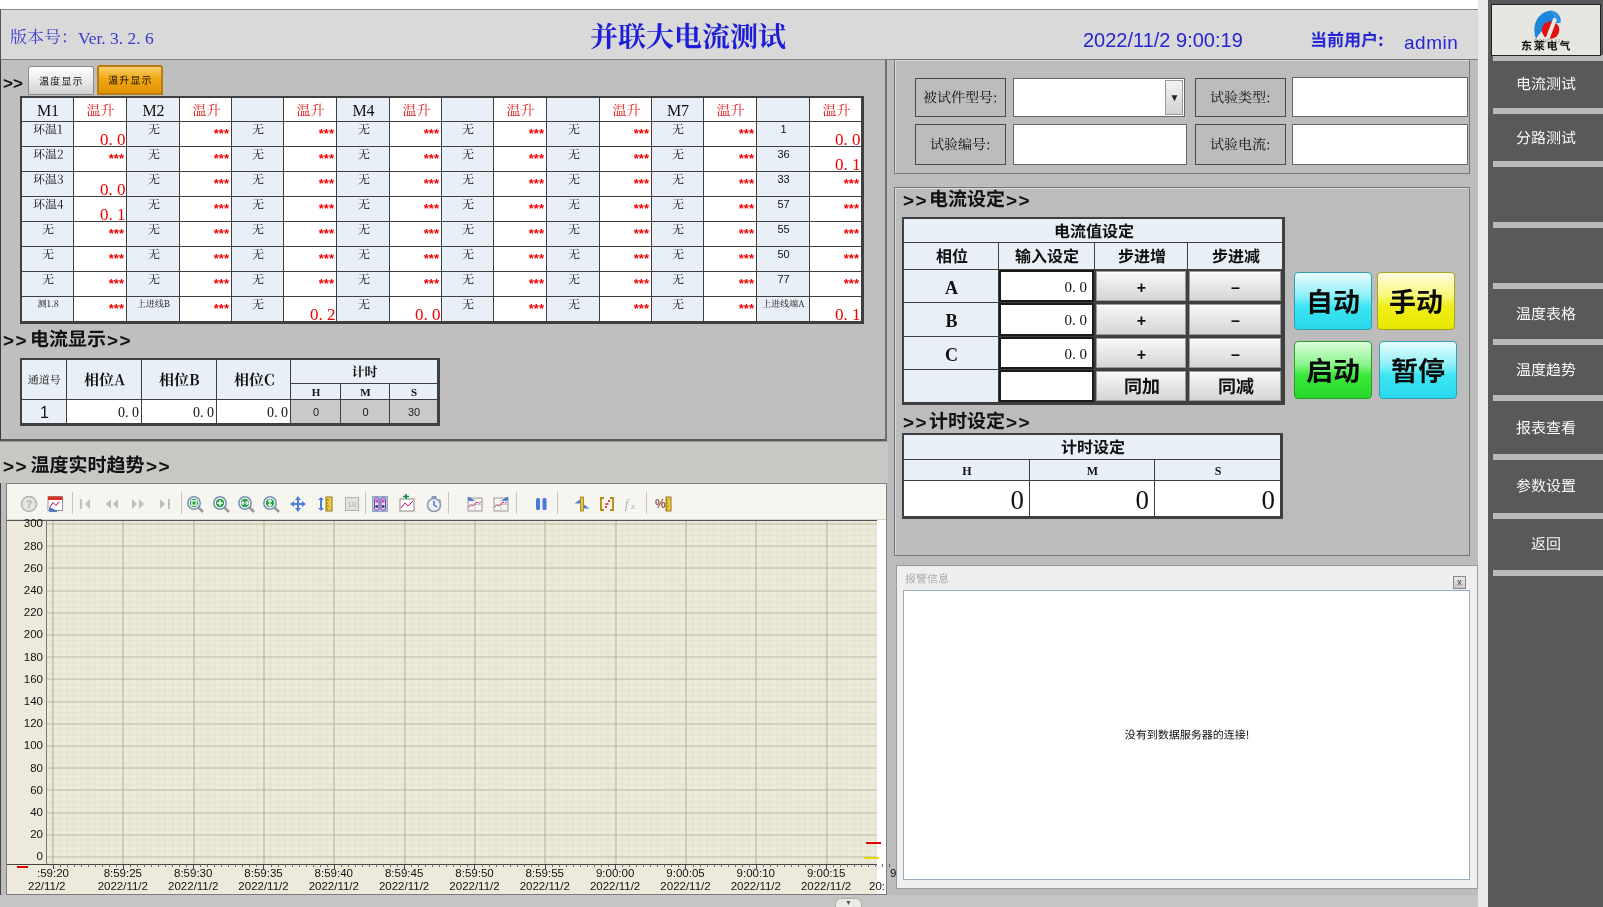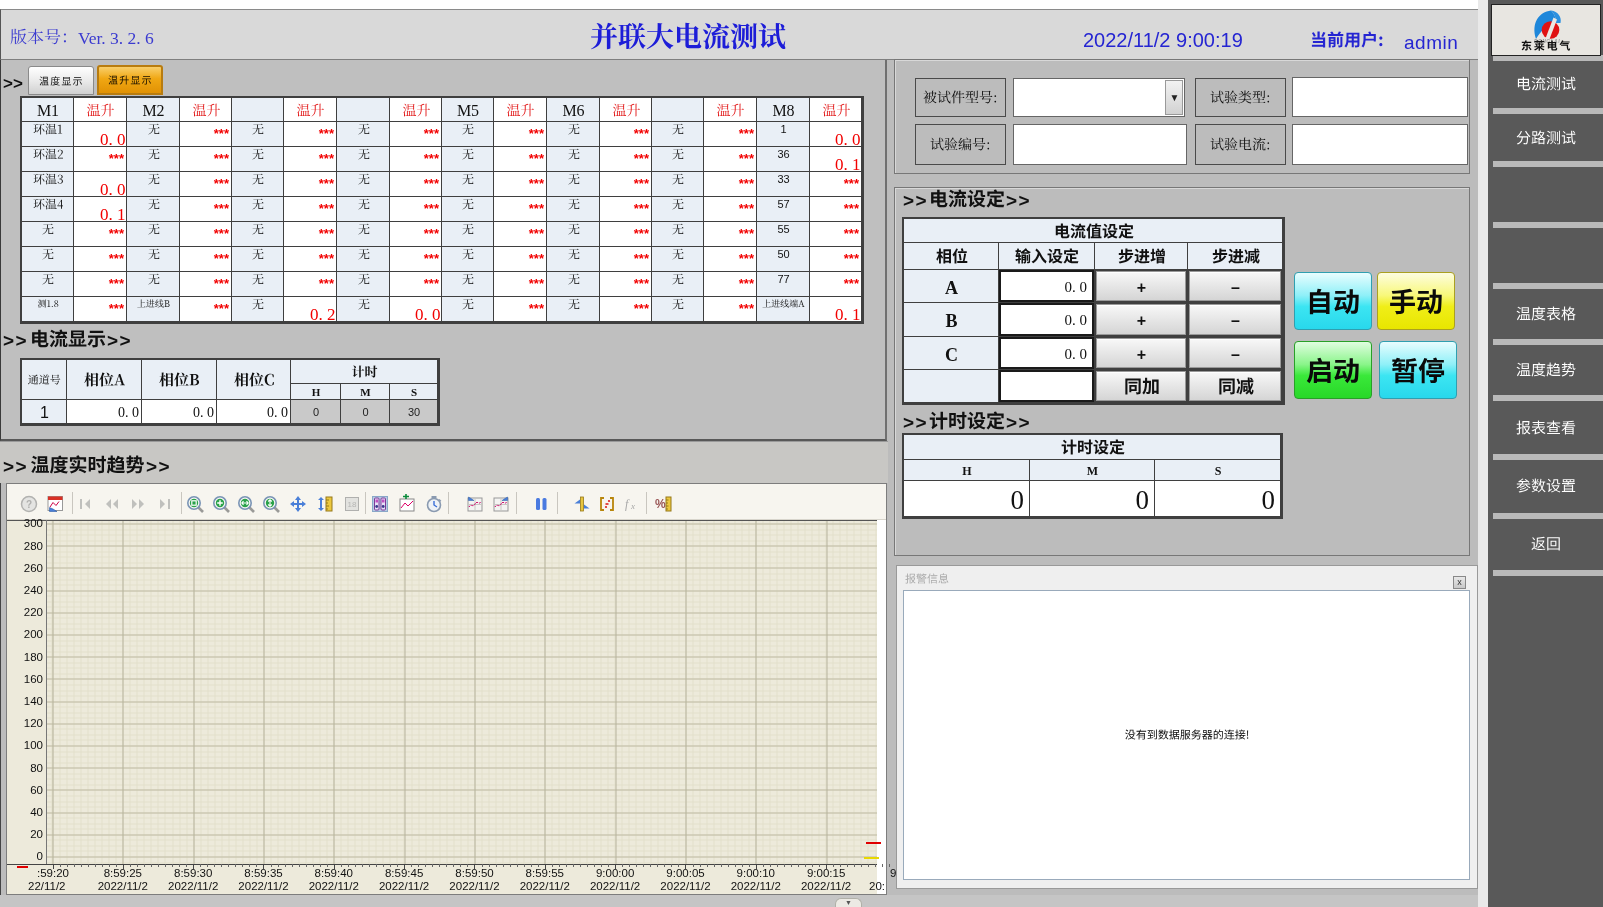--- a/index.html
+++ b/index.html
@@ -206,55 +206,54 @@
     </svg>
     <div style="position:absolute;left:232px;top:98px;width:51px;height:23px;background:#e9eff6"></div>
     <div style="position:absolute;left:284px;top:98px;width:52px;height:23px;background:#fff"></div>
     <svg style="position:absolute;left:296.0px;top:102.5px" width="29.0" height="14" viewBox="0 -880 2000 1000" fill="#e21515">
       <g transform="scale(1,-1)">
         <use href="#gsr6e29" x="0"></use>
         <use href="#gsr5347" x="1000"></use>
       </g>
     </svg>
     <div style="position:absolute;left:337px;top:98px;width:52px;height:23px;background:#e9eff6"></div>
+    <div style="position:absolute;white-space:nowrap;font-family:'Liberation Serif',sans-serif;font-size:16px;color:#111;line-height:16px;font-weight:400;top:103.0px;left:163.5px;width:400px;text-align:center">M4</div>
     <div style="position:absolute;left:390px;top:98px;width:51px;height:23px;background:#fff"></div>
     <svg style="position:absolute;left:401.5px;top:102.5px" width="29.0" height="14" viewBox="0 -880 2000 1000" fill="#e21515">
       <g transform="scale(1,-1)">
         <use href="#gsr6e29" x="0"></use>
         <use href="#gsr5347" x="1000"></use>
       </g>
     </svg>
     <div style="position:absolute;left:442px;top:98px;width:51px;height:23px;background:#e9eff6"></div>
-    <div style="position:absolute;white-space:nowrap;font-family:'Liberation Serif',sans-serif;font-size:16px;color:#111;line-height:16px;font-weight:400;top:103.0px;left:268.0px;width:400px;text-align:center">M5</div>
     <div style="position:absolute;left:494px;top:98px;width:52px;height:23px;background:#fff"></div>
     <svg style="position:absolute;left:506.0px;top:102.5px" width="29.0" height="14" viewBox="0 -880 2000 1000" fill="#e21515">
       <g transform="scale(1,-1)">
         <use href="#gsr6e29" x="0"></use>
         <use href="#gsr5347" x="1000"></use>
       </g>
     </svg>
     <div style="position:absolute;left:547px;top:98px;width:52px;height:23px;background:#e9eff6"></div>
-    <div style="position:absolute;white-space:nowrap;font-family:'Liberation Serif',sans-serif;font-size:16px;color:#111;line-height:16px;font-weight:400;top:103.0px;left:373.5px;width:400px;text-align:center">M6</div>
     <div style="position:absolute;left:600px;top:98px;width:51px;height:23px;background:#fff"></div>
     <svg style="position:absolute;left:611.5px;top:102.5px" width="29.0" height="14" viewBox="0 -880 2000 1000" fill="#e21515">
       <g transform="scale(1,-1)">
         <use href="#gsr6e29" x="0"></use>
         <use href="#gsr5347" x="1000"></use>
       </g>
     </svg>
     <div style="position:absolute;left:652px;top:98px;width:51px;height:23px;background:#e9eff6"></div>
+    <div style="position:absolute;white-space:nowrap;font-family:'Liberation Serif',sans-serif;font-size:16px;color:#111;line-height:16px;font-weight:400;top:103.0px;left:478.0px;width:400px;text-align:center">M7</div>
     <div style="position:absolute;left:704px;top:98px;width:52px;height:23px;background:#fff"></div>
     <svg style="position:absolute;left:716.0px;top:102.5px" width="29.0" height="14" viewBox="0 -880 2000 1000" fill="#e21515">
       <g transform="scale(1,-1)">
         <use href="#gsr6e29" x="0"></use>
         <use href="#gsr5347" x="1000"></use>
       </g>
     </svg>
     <div style="position:absolute;left:757px;top:98px;width:52px;height:23px;background:#e9eff6"></div>
-    <div style="position:absolute;white-space:nowrap;font-family:'Liberation Serif',sans-serif;font-size:16px;color:#111;line-height:16px;font-weight:400;top:103.0px;left:583.5px;width:400px;text-align:center">M8</div>
     <div style="position:absolute;left:810px;top:98px;width:51px;height:23px;background:#fff"></div>
     <svg style="position:absolute;left:821.5px;top:102.5px" width="29.0" height="14" viewBox="0 -880 2000 1000" fill="#e21515">
       <g transform="scale(1,-1)">
         <use href="#gsr6e29" x="0"></use>
         <use href="#gsr5347" x="1000"></use>
       </g>
     </svg>
     <div style="position:absolute;left:22px;top:122px;width:51px;height:24px;background:#e9eff6"></div>
     <div style="position:absolute;left:74px;top:122px;width:52px;height:24px;background:#fff"></div>
     <svg style="position:absolute;left:33.2px;top:123.3px" width="29.7" height="12" viewBox="0 -880 2471 1000" fill="#111">

